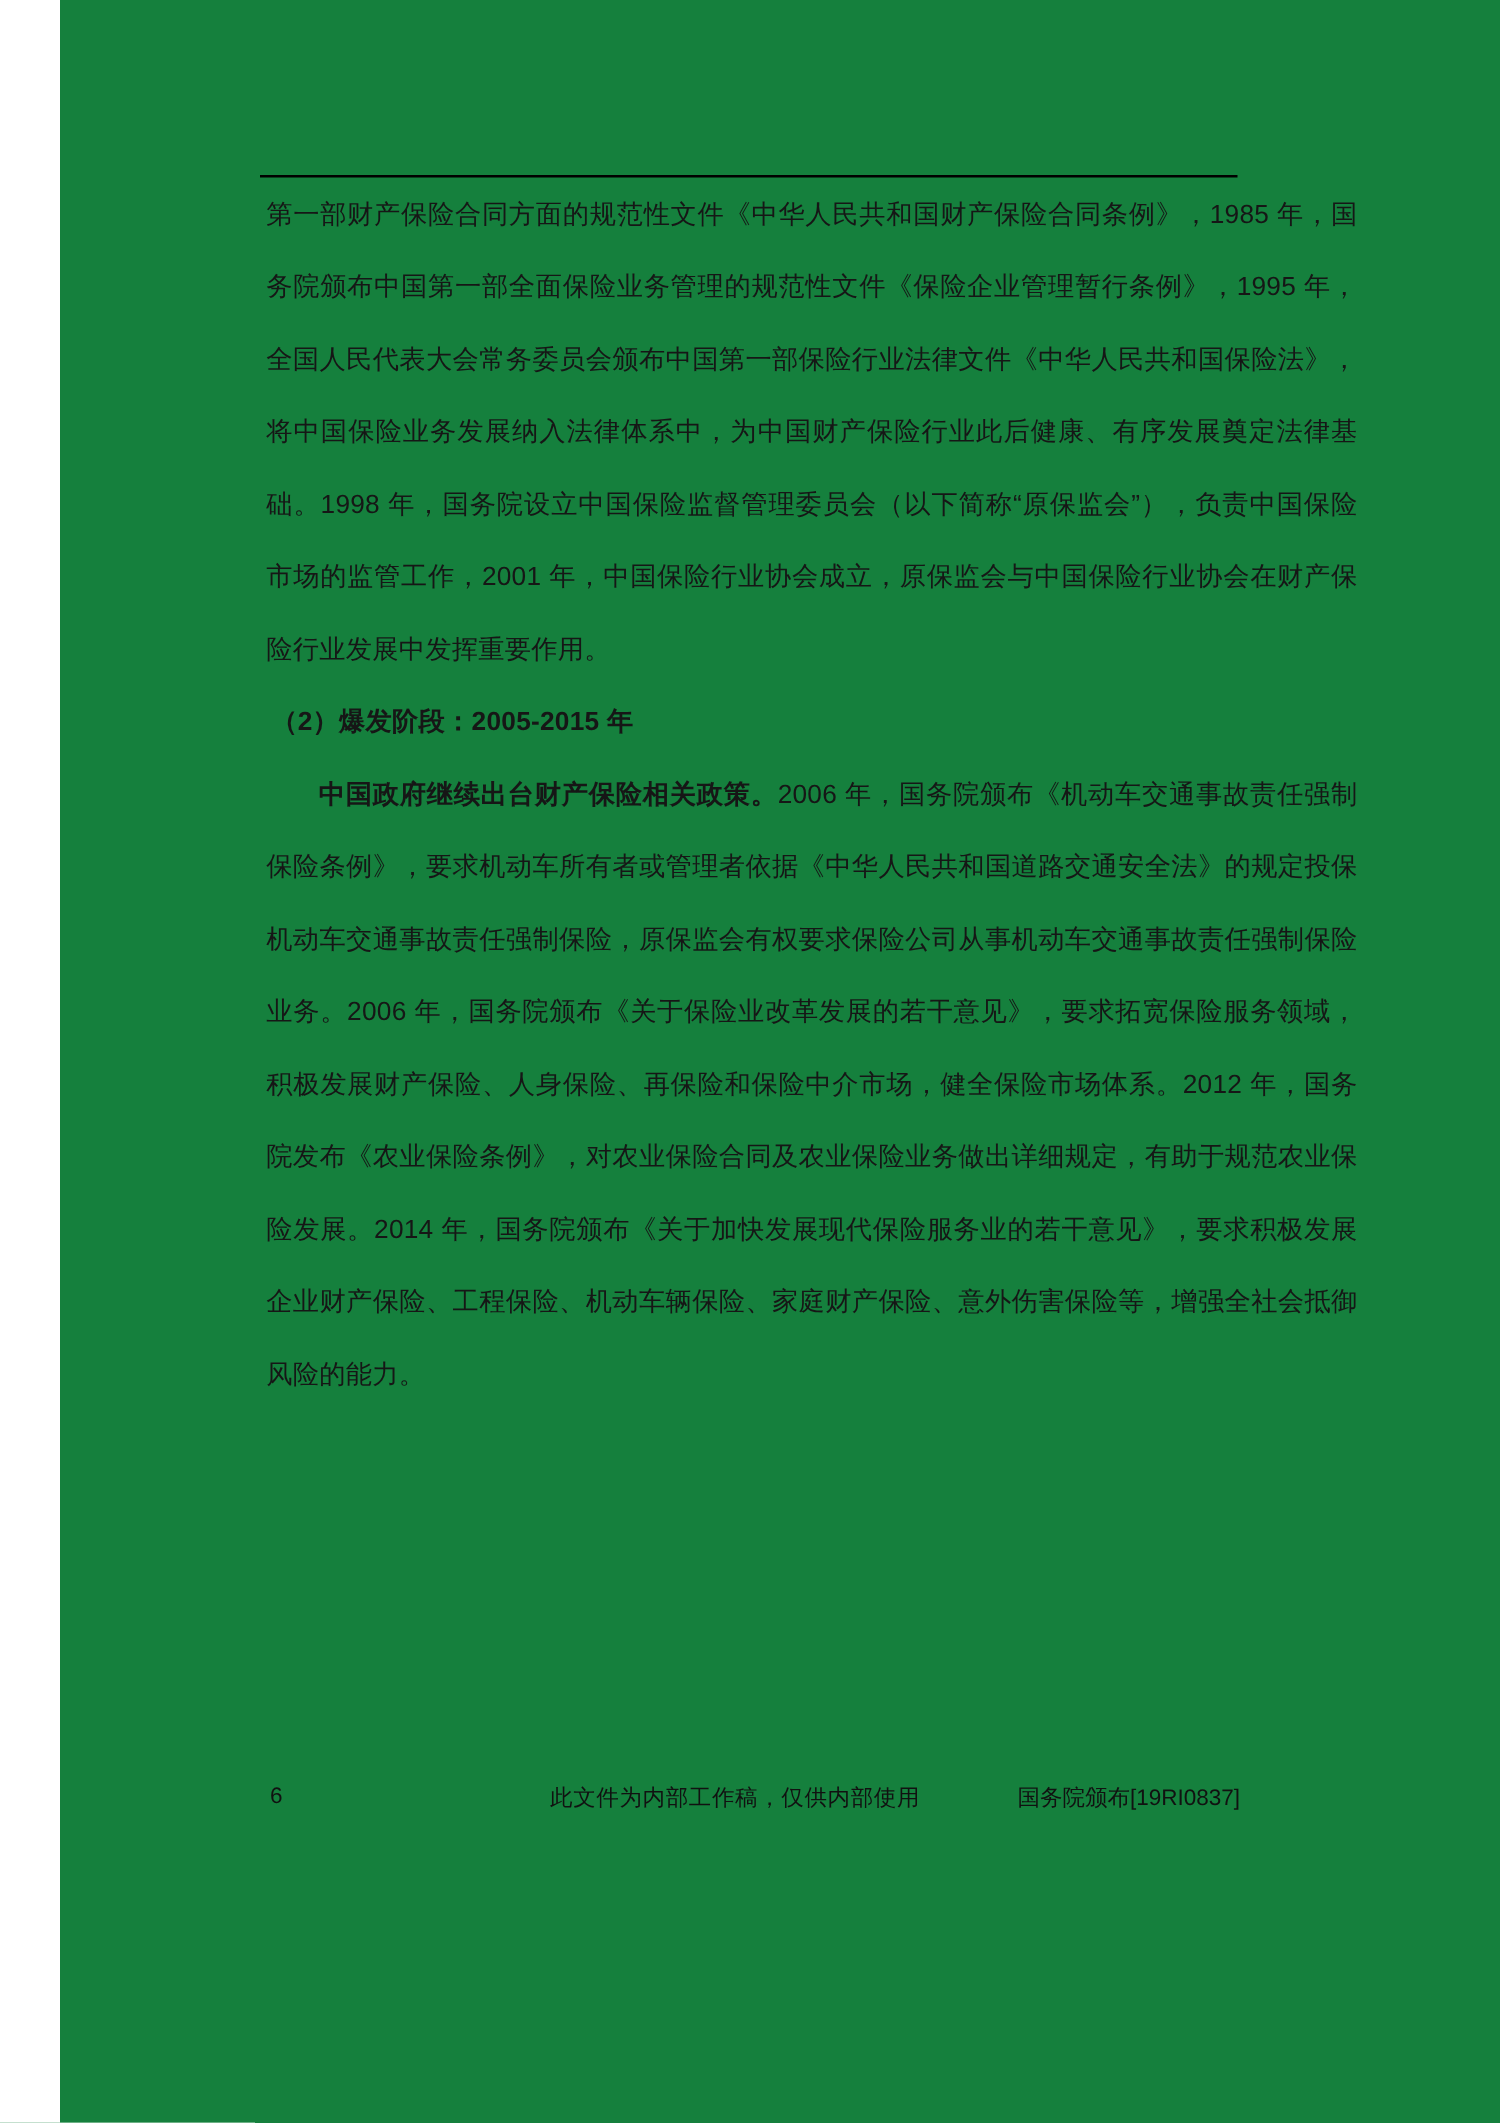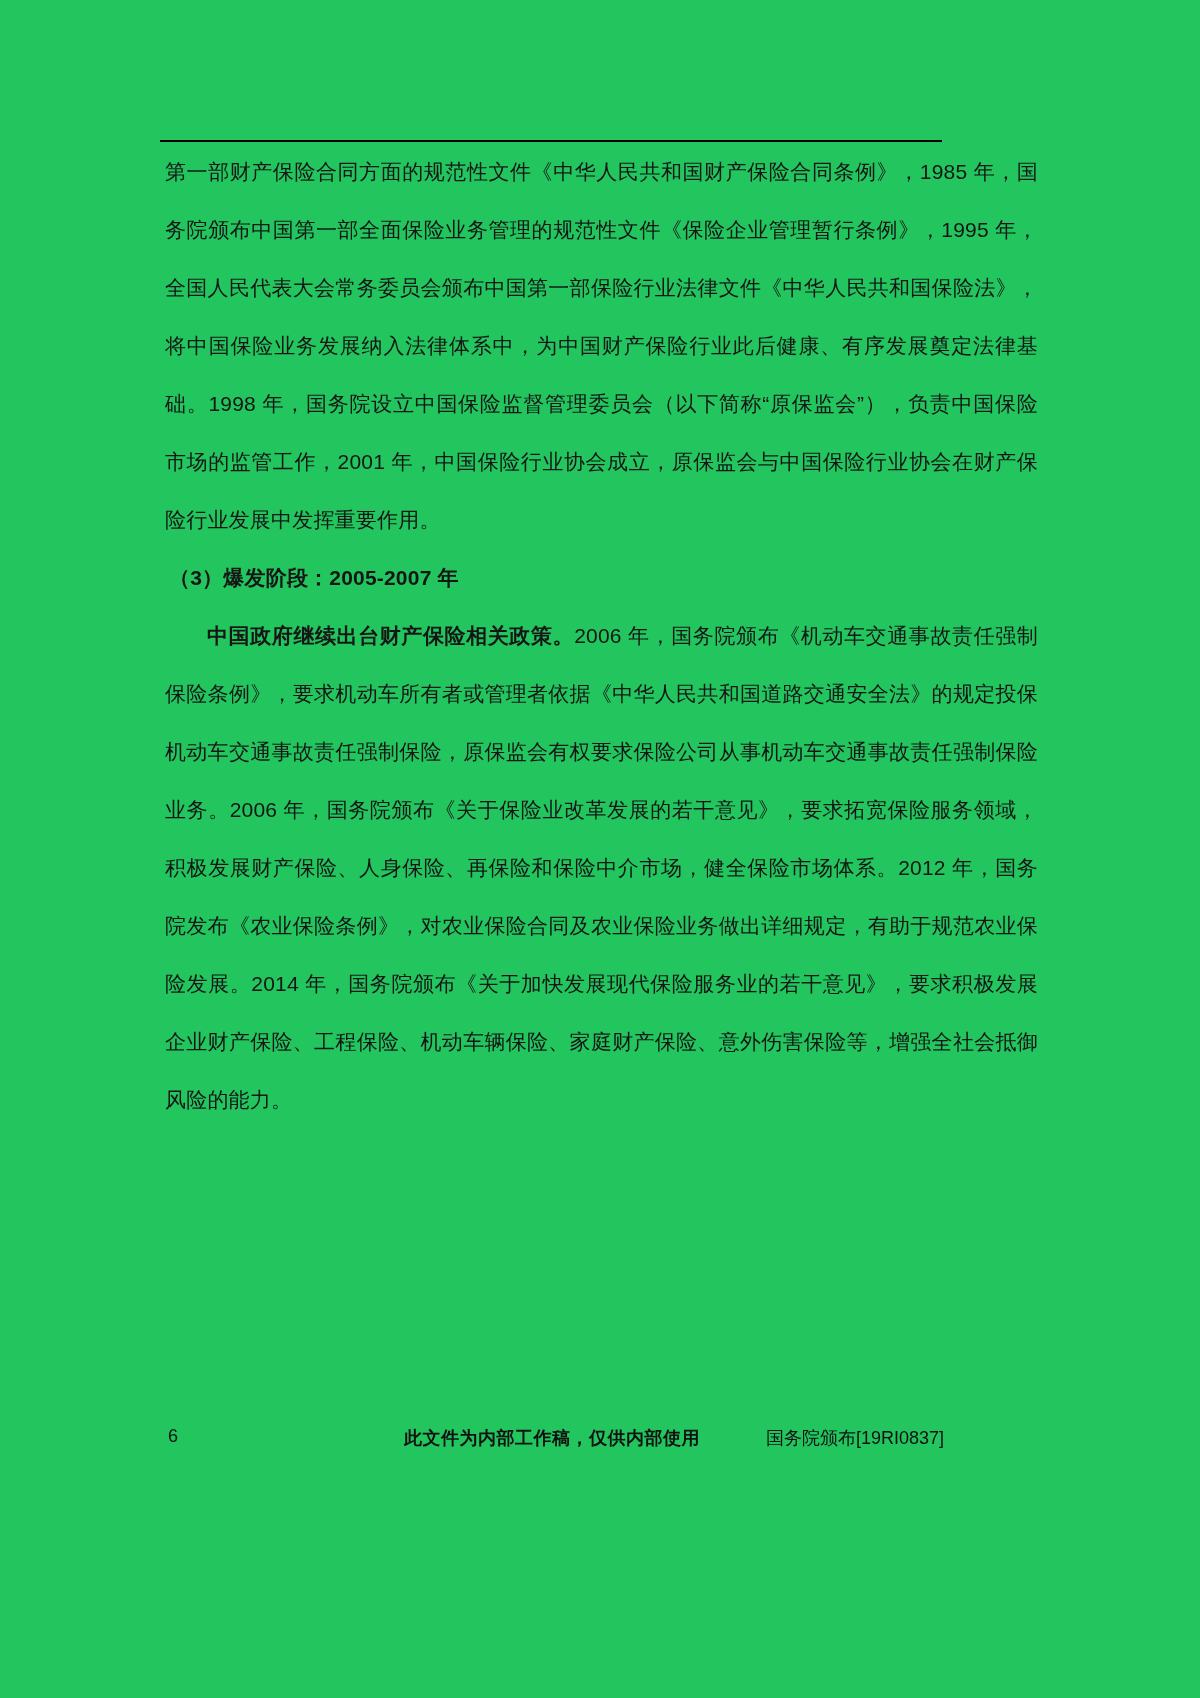--- a/index.html
+++ b/index.html
@@ -5,21 +5,21 @@
   * { margin: 0; padding: 0; box-sizing: border-box; }
   html, body { background: #ffffff; }
   body {
     width: 1200px;
     height: 1698px;
     position: relative;
     font-family: "Liberation Sans", "DejaVu Sans", sans-serif;
     color: #161616;
     overflow: hidden;
   }
-  .page { position: absolute; inset: 0; background: #22c55e; }
+  .page { position: absolute; inset: 0; background: #15803d; margin-left: 48px; }
 
   .header-rule {
     position: absolute;
     top: 140px;
     left: 160px;
     width: 782px;
     height: 2px;
     background: #000000;
   }
 
@@ -46,32 +46,32 @@
   .footer {
     position: absolute;
     top: 1424px;
     left: 160px;
     width: 880px;
     height: 32px;
     font-size: 18px;
     color: #111111;
   }
   .footer .pg { position: absolute; left: 8px; top: 2px; }
-  .footer .note { position: absolute; left: 244px; top: 2px; font-weight: bold; letter-spacing: 0.5px; }
+  .footer .note { position: absolute; left: 232px; top: 2px; font-weight: normal; letter-spacing: 0.5px; }
   .footer .report { position: absolute; left: 606px; top: 2px; }
 </style>
 </head>
 <body>
 
 <div class="page">
   <div class="header-rule"></div>
 
   <div class="doc-body" id="doc-body">
       <p class="para"><span>第一部财产保险合同方面的规范性文件《中华人民共和国财产保险合同条例》，1985 年，国务院颁布中国第一部全面保险业务管理的规范性文件《保险企业管理暂行条例》，1995 年，全国人民代表大会常务委员会颁布中国第一部保险行业法律文件《中华人民共和国保险法》，将中国保险业务发展纳入法律体系中，为中国财产保险行业此后健康、有序发展奠定法律基础。1998 年，国务院设立中国保险监督管理委员会（以下简称“原保监会”），负责中国保险市场的监管工作，2001 年，中国保险行业协会成立，原保监会与中国保险行业协会在财产保险行业发展中发挥重要作用。</span></p>
-      <p class="heading">（3）爆发阶段：2005-2007 年</p>
+      <p class="heading">（2）爆发阶段：2005-2015 年</p>
       <p class="para indent"><span class="bold">中国政府继续出台财产保险相关政策。</span><span>2006 年，国务院颁布《机动车交通事故责任强制保险条例》，要求机动车所有者或管理者依据《中华人民共和国道路交通安全法》的规定投保机动车交通事故责任强制保险，原保监会有权要求保险公司从事机动车交通事故责任强制保险业务。2006 年，国务院颁布《关于保险业改革发展的若干意见》，要求拓宽保险服务领域，积极发展财产保险、人身保险、再保险和保险中介市场，健全保险市场体系。2012 年，国务院发布《农业保险条例》，对农业保险合同及农业保险业务做出详细规定，有助于规范农业保险发展。2014 年，国务院颁布《关于加快发展现代保险服务业的若干意见》，要求积极发展企业财产保险、工程保险、机动车辆保险、家庭财产保险、意外伤害保险等，增强全社会抵御风险的能力。</span></p>
     </div>
 
   <div class="footer">
     <span class="pg">6</span>
     <span class="note">此文件为内部工作稿，仅供内部使用</span>
     <span class="report">国务院颁布[19RI0837]</span>
   </div>
 </div>
 

